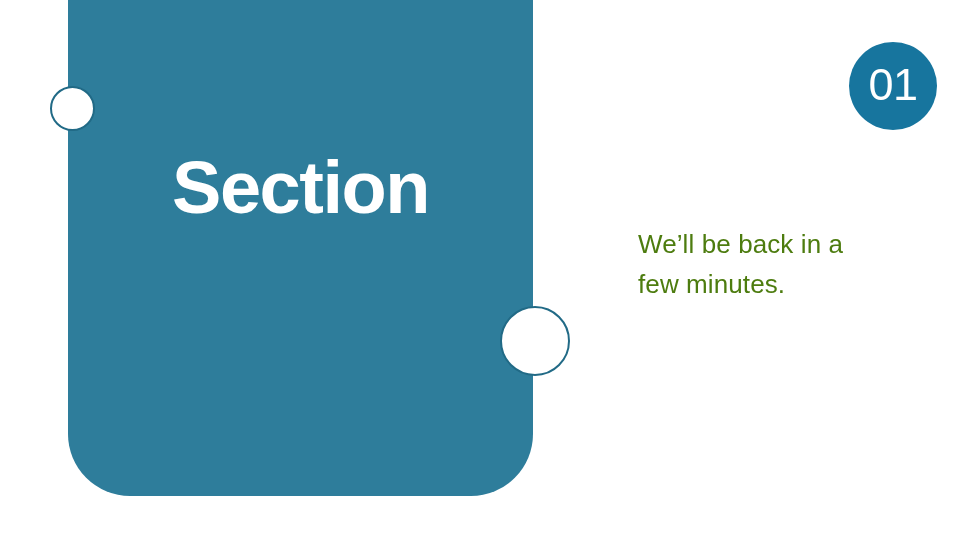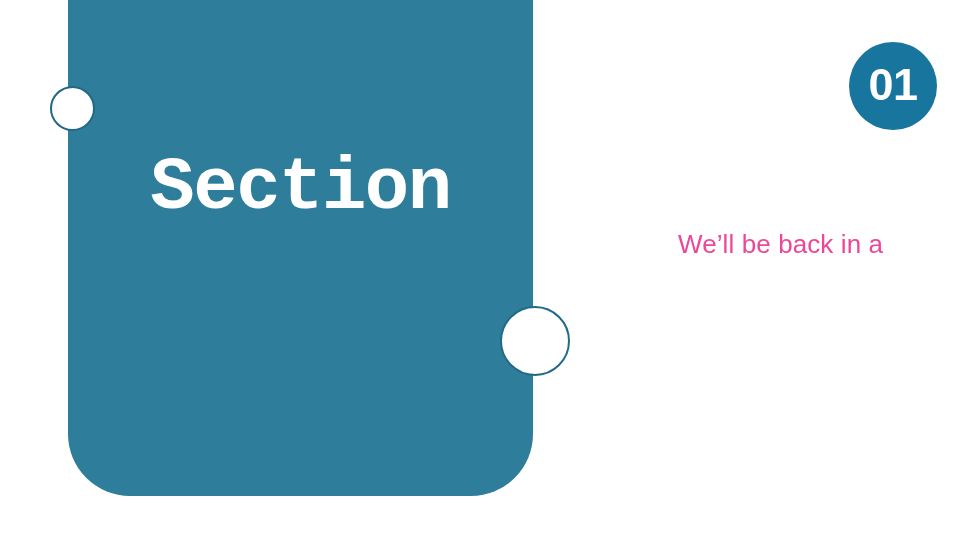--- a/index.html
+++ b/index.html
@@ -35,21 +35,20 @@
     left: 68px;
     top: 150px;
     width: 465px;
     z-index: 4;
     text-align: center;
     color: #ffffff;
     font-weight: 700;
     font-size: 74px;
     line-height: 76px;
     letter-spacing: -1.5px;
-    font-family: Liberation Mono, monospace;
   }
   .heading .line {
     display: block;
     white-space: nowrap;
   }
 
   
   .deco-circle {
     position: absolute;
     background: #ffffff;
@@ -81,39 +80,38 @@
     border-radius: 50%;
     background: #17759E;
     display: flex;
     align-items: center;
     justify-content: center;
     z-index: 3;
   }
   .badge-label {
     color: #ffffff;
     font-size: 45px;
-    font-weight: 700;
+    font-weight: 400;
     line-height: 1;
     letter-spacing: -0.5px;
     padding-bottom: 3px;
   }
 
   
   .body-copy {
     position: absolute;
     left: 638px;
     top: 224px;
     width: 290px;
     z-index: 3;
-    color: #ec4899;
+    color: #4d7c0f;
     font-size: 26px;
     line-height: 40px;
     font-weight: 400;
     letter-spacing: 0.1px;
-    margin-left: 40px;
   }
   .body-copy .line {
     display: block;
     white-space: nowrap;
   }
 </style>
 </head>
 <body>
 
 <div id="slide">
@@ -127,15 +125,16 @@
   <div class="deco-circle small"></div>
 
   <div class="deco-circle large"></div>
 
   <div class="badge">
     <span class="badge-label">01</span>
   </div>
 
   <div class="body-copy">
     <span class="line">We’ll be back in a</span>
+    <span class="line">few minutes.</span>
   </div>
 
 </div>
 
 </body></html>

